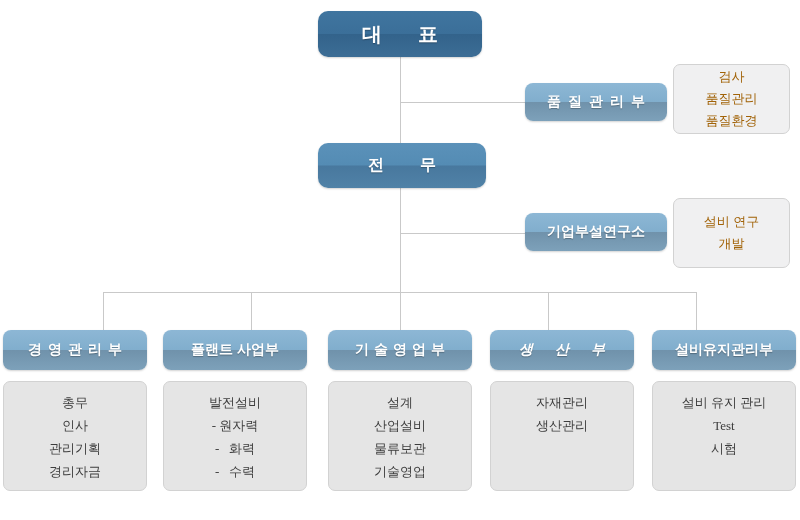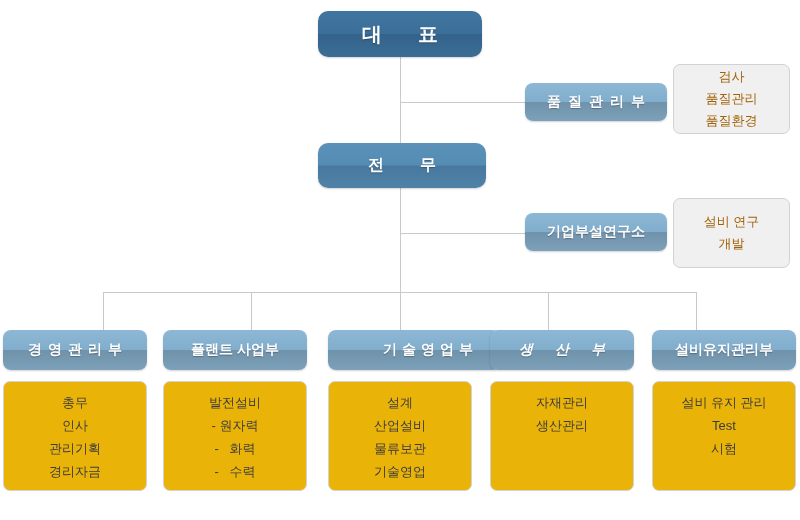--- a/index.html
+++ b/index.html
@@ -47,23 +47,23 @@
   
   .side-box {
     position:absolute; left:673px; width:117px; height:70px;
     background:#f0f0f1; border:1px solid #d2d2d2; border-radius:7px;
     color:#a16207; font-size:13px; line-height:22px;
     display:flex; flex-direction:column; justify-content:center; text-align:center;
     box-sizing:border-box;
   }
   .list-box {
     position:absolute; top:381px; width:144px; height:110px;
-    background:#eab308; border:1px solid #d2d2d2; border-radius:7px;
+    background:#e5e5e5; border:1px solid #d2d2d2; border-radius:7px;
     color:#3d3d3d; font-size:13px; line-height:23px;
-    text-align:center; padding-top:9px; box-sizing:border-box;
+    text-align:center; padding-top:9px; box-sizing:border-box;font-family:Liberation Serif, serif;
   }
   .list-box .li { white-space:pre; }
 </style>
 </head>
 <body>
 
 <div class="canvas">
 
   <div class="line v" style="left:400px; top:57px; height:86px;"></div>
   <div class="line h" style="left:400px; top:102px; width:125px;"></div>
@@ -99,21 +99,21 @@
     <div class="sli">설비 연구</div>
     <div class="sli">개발</div>
   </div>
 
   <div class="node node-dept" style="left:3px;">
     <span class="sp6">경영관리부</span>
   </div>
   <div class="node node-dept" style="left:163px;">
     <span>플랜트 사업부</span>
   </div>
-  <div class="node node-dept" style="left:328px;padding-left:28px;">
+  <div class="node node-dept" style="left:328px;">
     <span class="sp5">기술영업부</span>
   </div>
   <div class="node node-dept" style="left:490px;font-style:italic;">
     <span class="sp22">생산부</span>
   </div>
   <div class="node node-dept" style="left:652px;">
     <span>설비유지관리부</span>
   </div>
 
   <div class="list-box" style="left:3px;">

